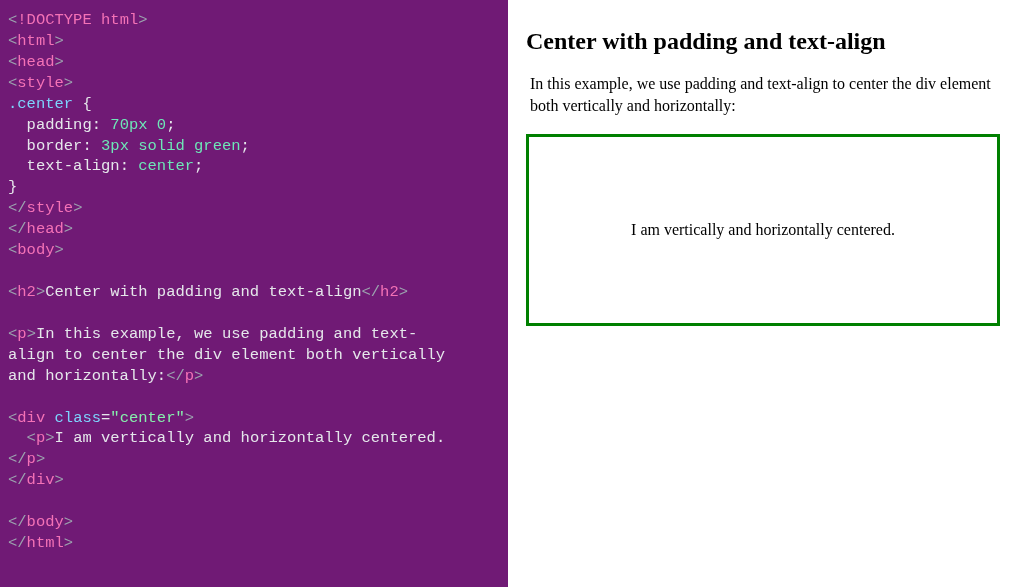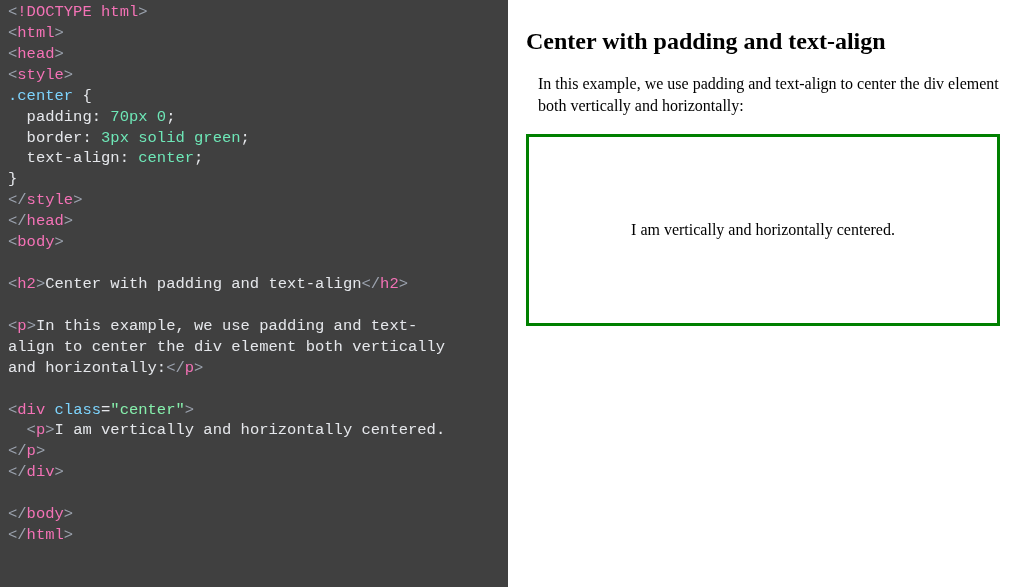--- a/index.html
+++ b/index.html
@@ -6,43 +6,43 @@
   html, body { margin: 0; padding: 0; height: 100%; }
   body {
     display: flex;
     width: 1018px;
     height: 587px;
     overflow: hidden;
     font-family: Consolas, "Courier New", monospace;
   }
   .code-pane {
     width: 508px;
-    background: #404040;
+    background: #701a75;
     color: #d1d5db;
-    padding: 2px 8px;
+    padding: 10px 8px;
     font-size: 15.5px;
     line-height: 1.35;
     white-space: pre;
     overflow: hidden;
   }
   .preview-pane {
     width: 510px;
     background: #ffffff;
     color: #000;
     padding: 8px 18px;
     font-family: "Times New Roman", Times, serif;
     font-size: 16px;
   }
   .preview-pane h2 {
     font-size: 24px;
     font-weight: bold;
     margin: 20px 0 18px 0;
   }
   .preview-pane p.intro {
-    margin: 0 0 18px 12px;
+    margin: 0 0 18px 4px;
     line-height: 1.35;
   }
   .center-box {
     border: 3px solid #008000;
     padding: 70px 0;
     text-align: center;
   }
   .center-box p { margin: 14px 0; }
 
   

